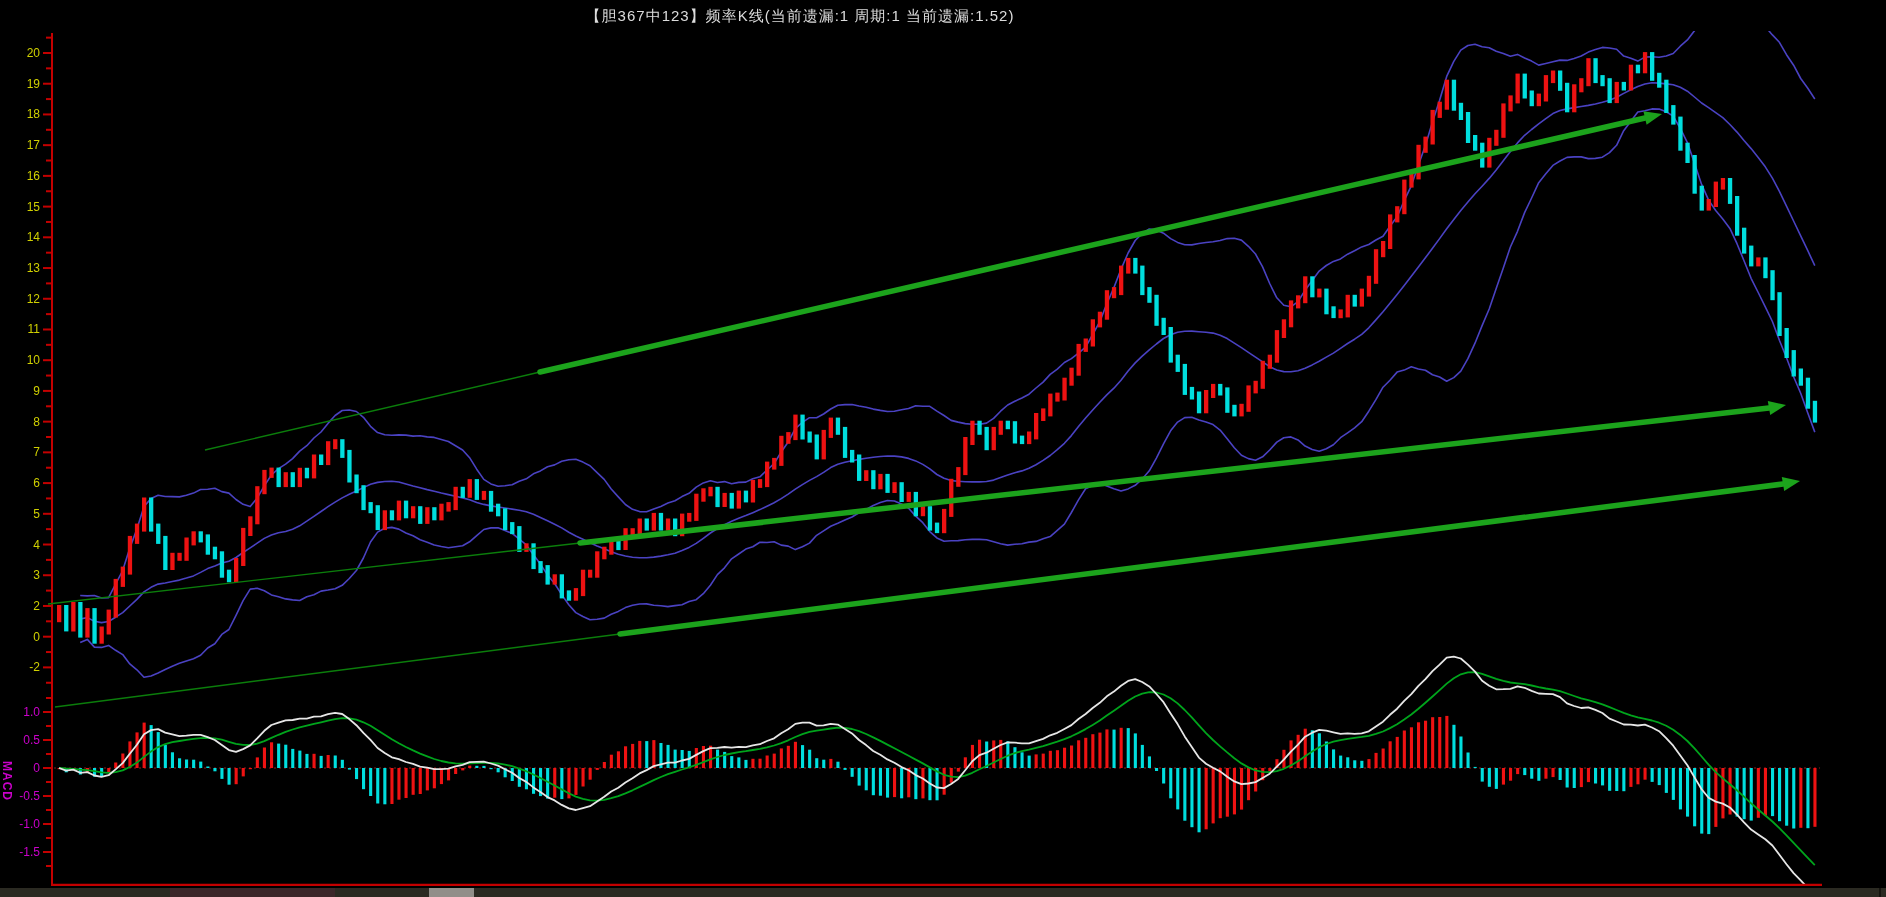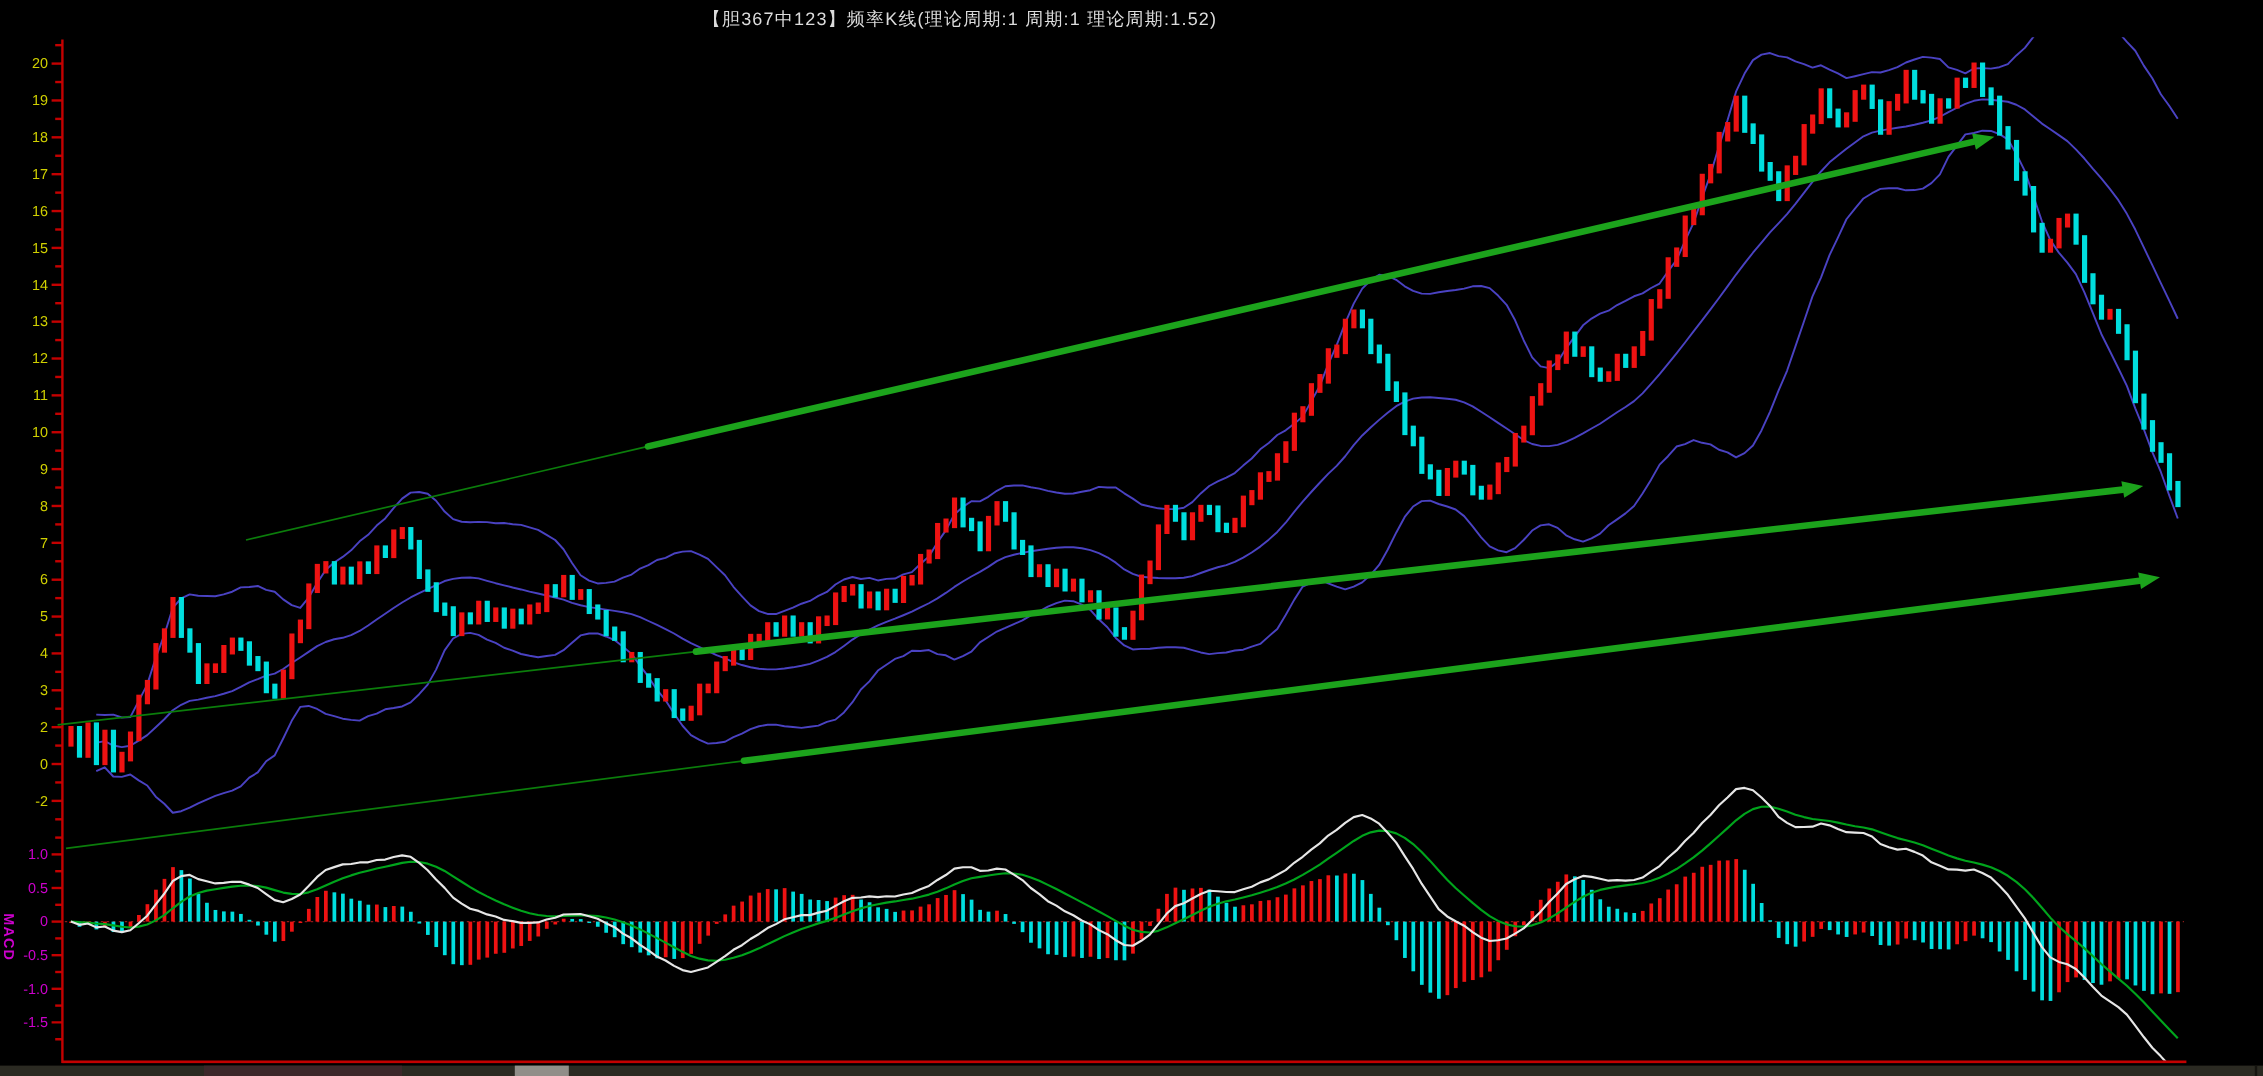--- a/index.html
+++ b/index.html
@@ -13,21 +13,21 @@
        font-weight:bold;writing-mode:vertical-rl;letter-spacing:1px;}
   .scrollbar{position:absolute;left:0;top:888px;width:1886px;height:9px;background:#2b2a22;}
   .sb-seg{position:absolute;top:0;height:9px;}
 </style>
 </head>
 <body>
 
 <div class="app">
 
   <div class="title-bar">
-    <span class="chart-title">【胆367中123】频率K线(理论周期:1 周期:1  理论周期:1.52)</span>
+    <span class="chart-title">【胆367中123】频率K线(当前遗漏:1 周期:1  当前遗漏:1.52)</span>
   </div>
 
   <svg id="chart-canvas" width="1886" height="886" viewBox="0 0 1886 886">
       <defs>
         <clipPath id="paneClip">
           <rect x="53" y="31" width="1833" height="853"></rect>
         </clipPath>
       </defs>
       <g>
         <line x1="52" y1="33" x2="52" y2="886" stroke="#c40000" stroke-width="2"></line>

